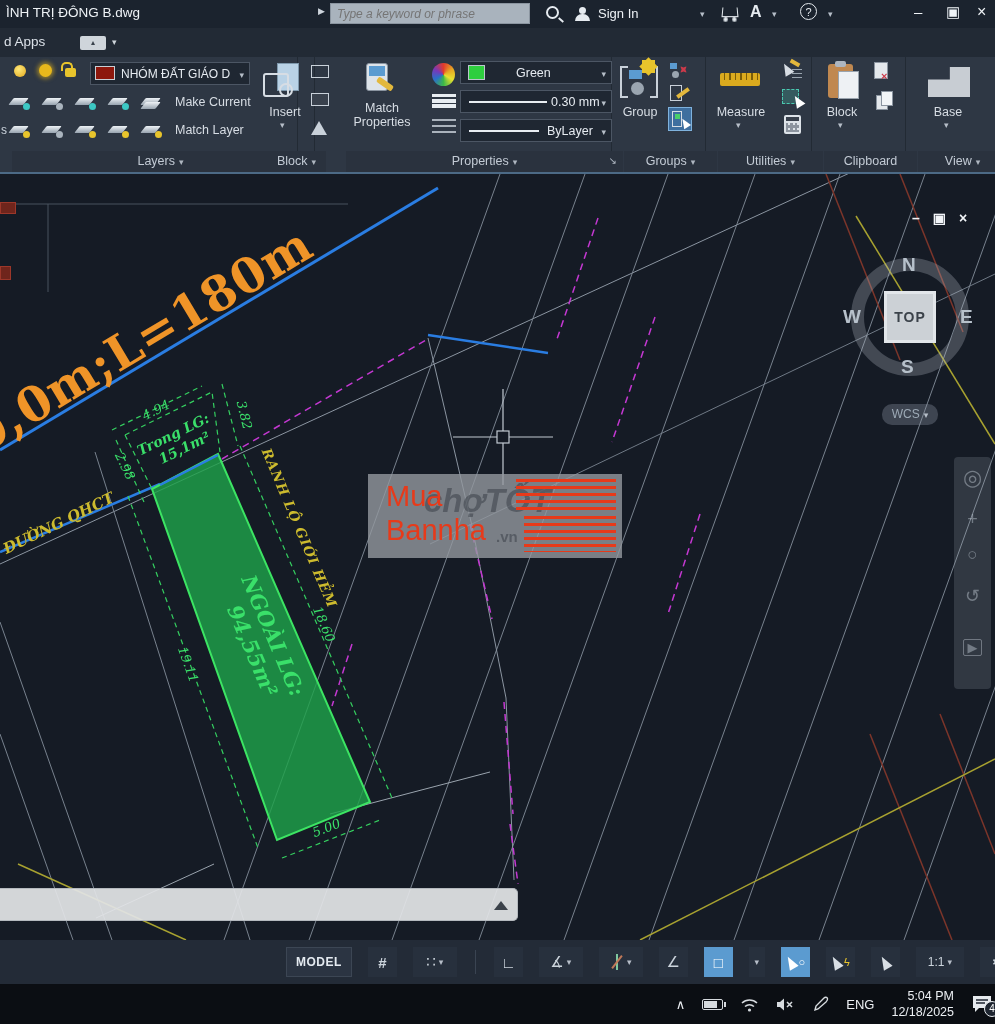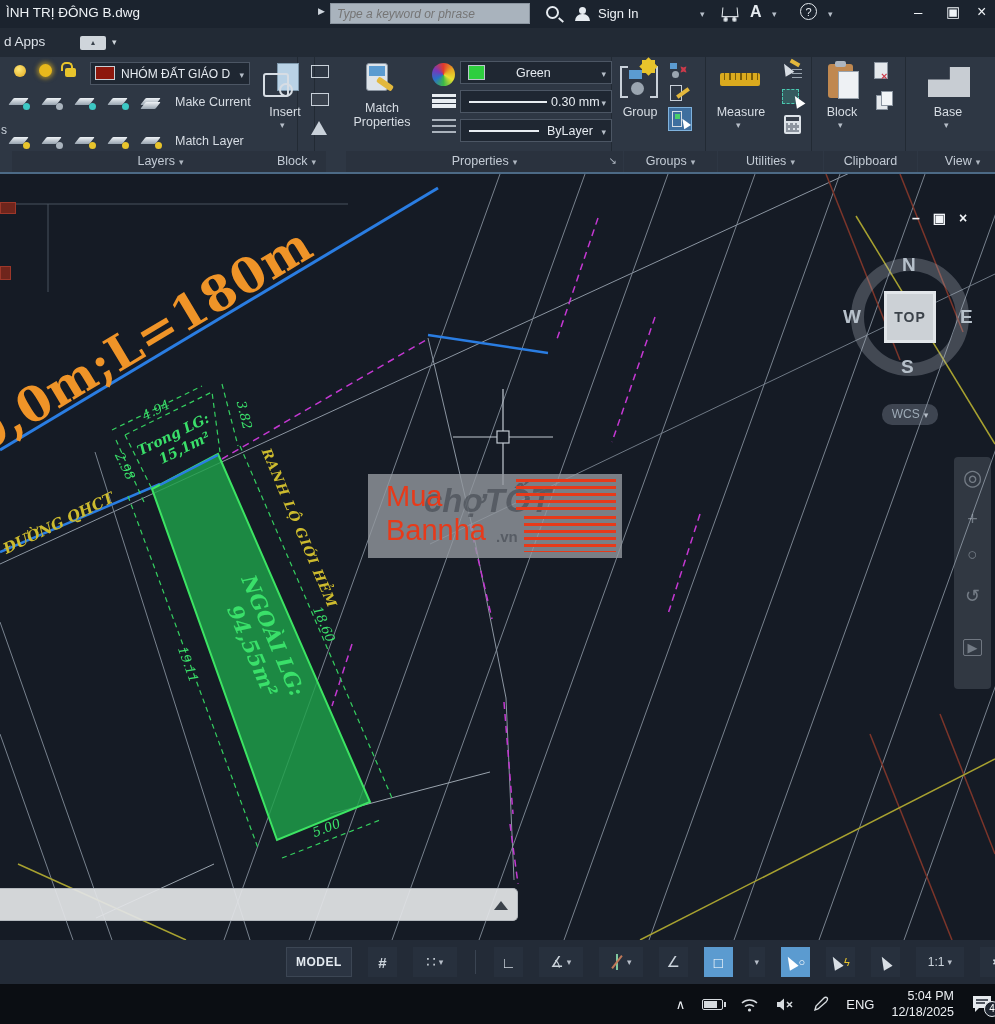--- a/index.html
+++ b/index.html
@@ -168,21 +168,21 @@
         <span class="licon">
             <i></i>
             <em class="dot-teal"></em>
           </span>
         <span class="licon">
             <i></i>
             <i style="top:7px;"></i>
           </span>
         <span style="font-size:12.5px;color:#d7dde4;">Make Current</span>
       </div>
-      <div class="abs minirow" style="left:10px;top:66px;margin-top:11px;">
+      <div class="abs minirow" style="left:10px;top:66px;">
         <span class="licon">
             <i></i>
             <em class="dot-yellow"></em>
           </span>
         <span class="licon">
             <i></i>
             <em class="dot-gray"></em>
           </span>
         <span class="licon">
             <i></i>

